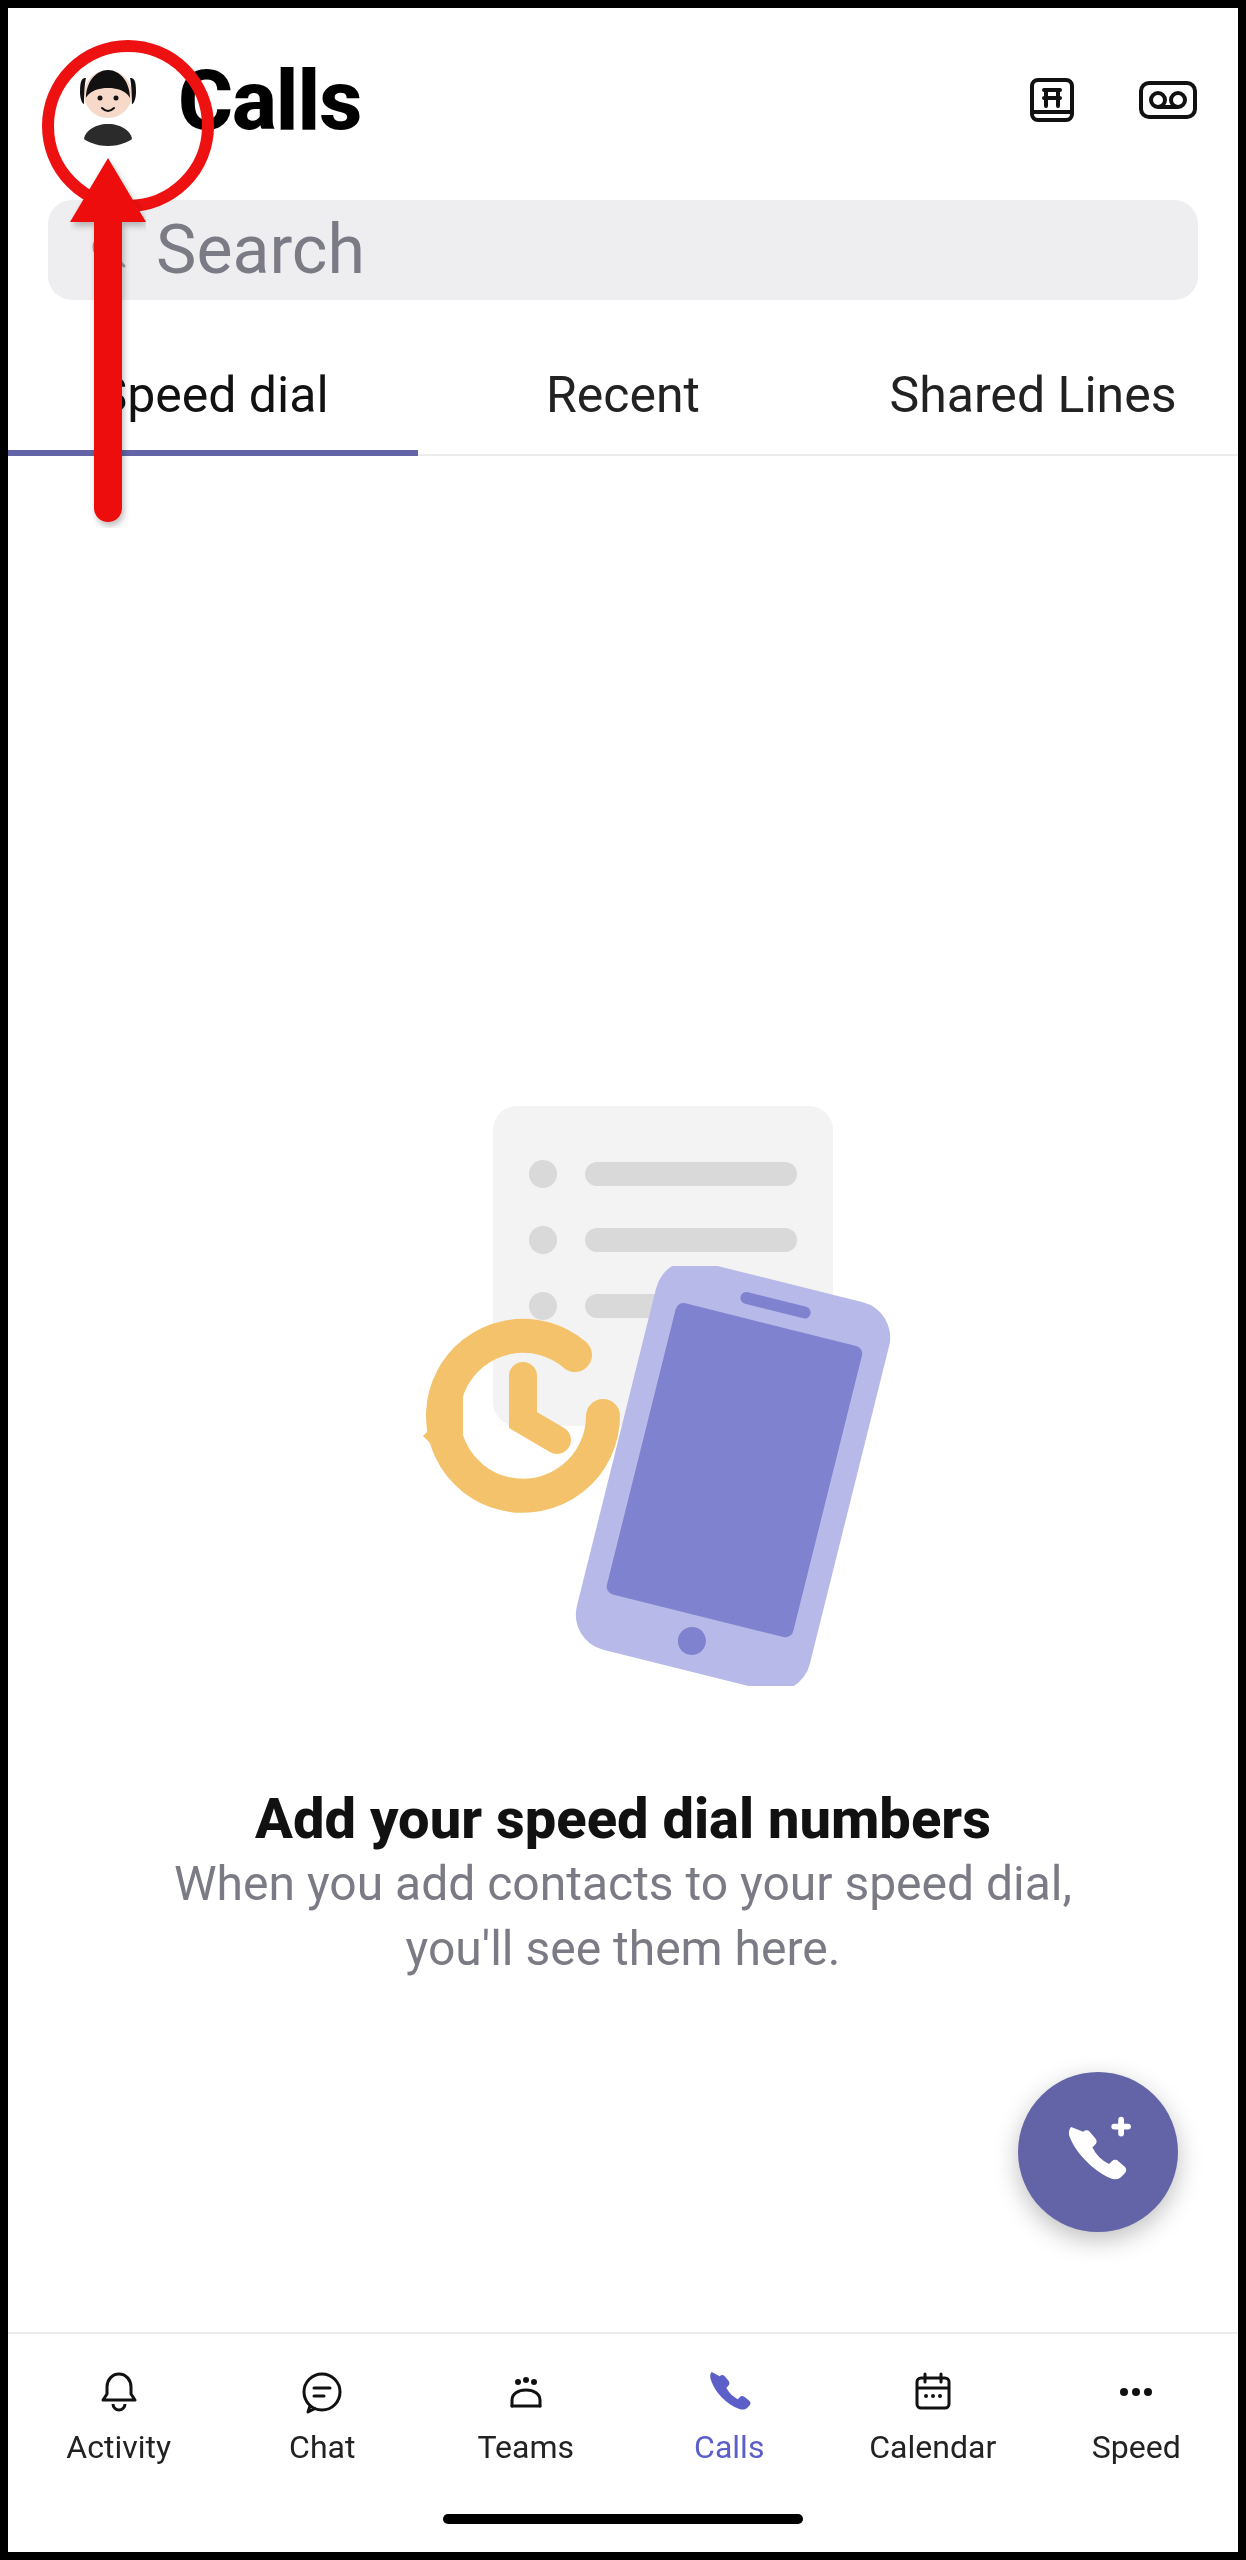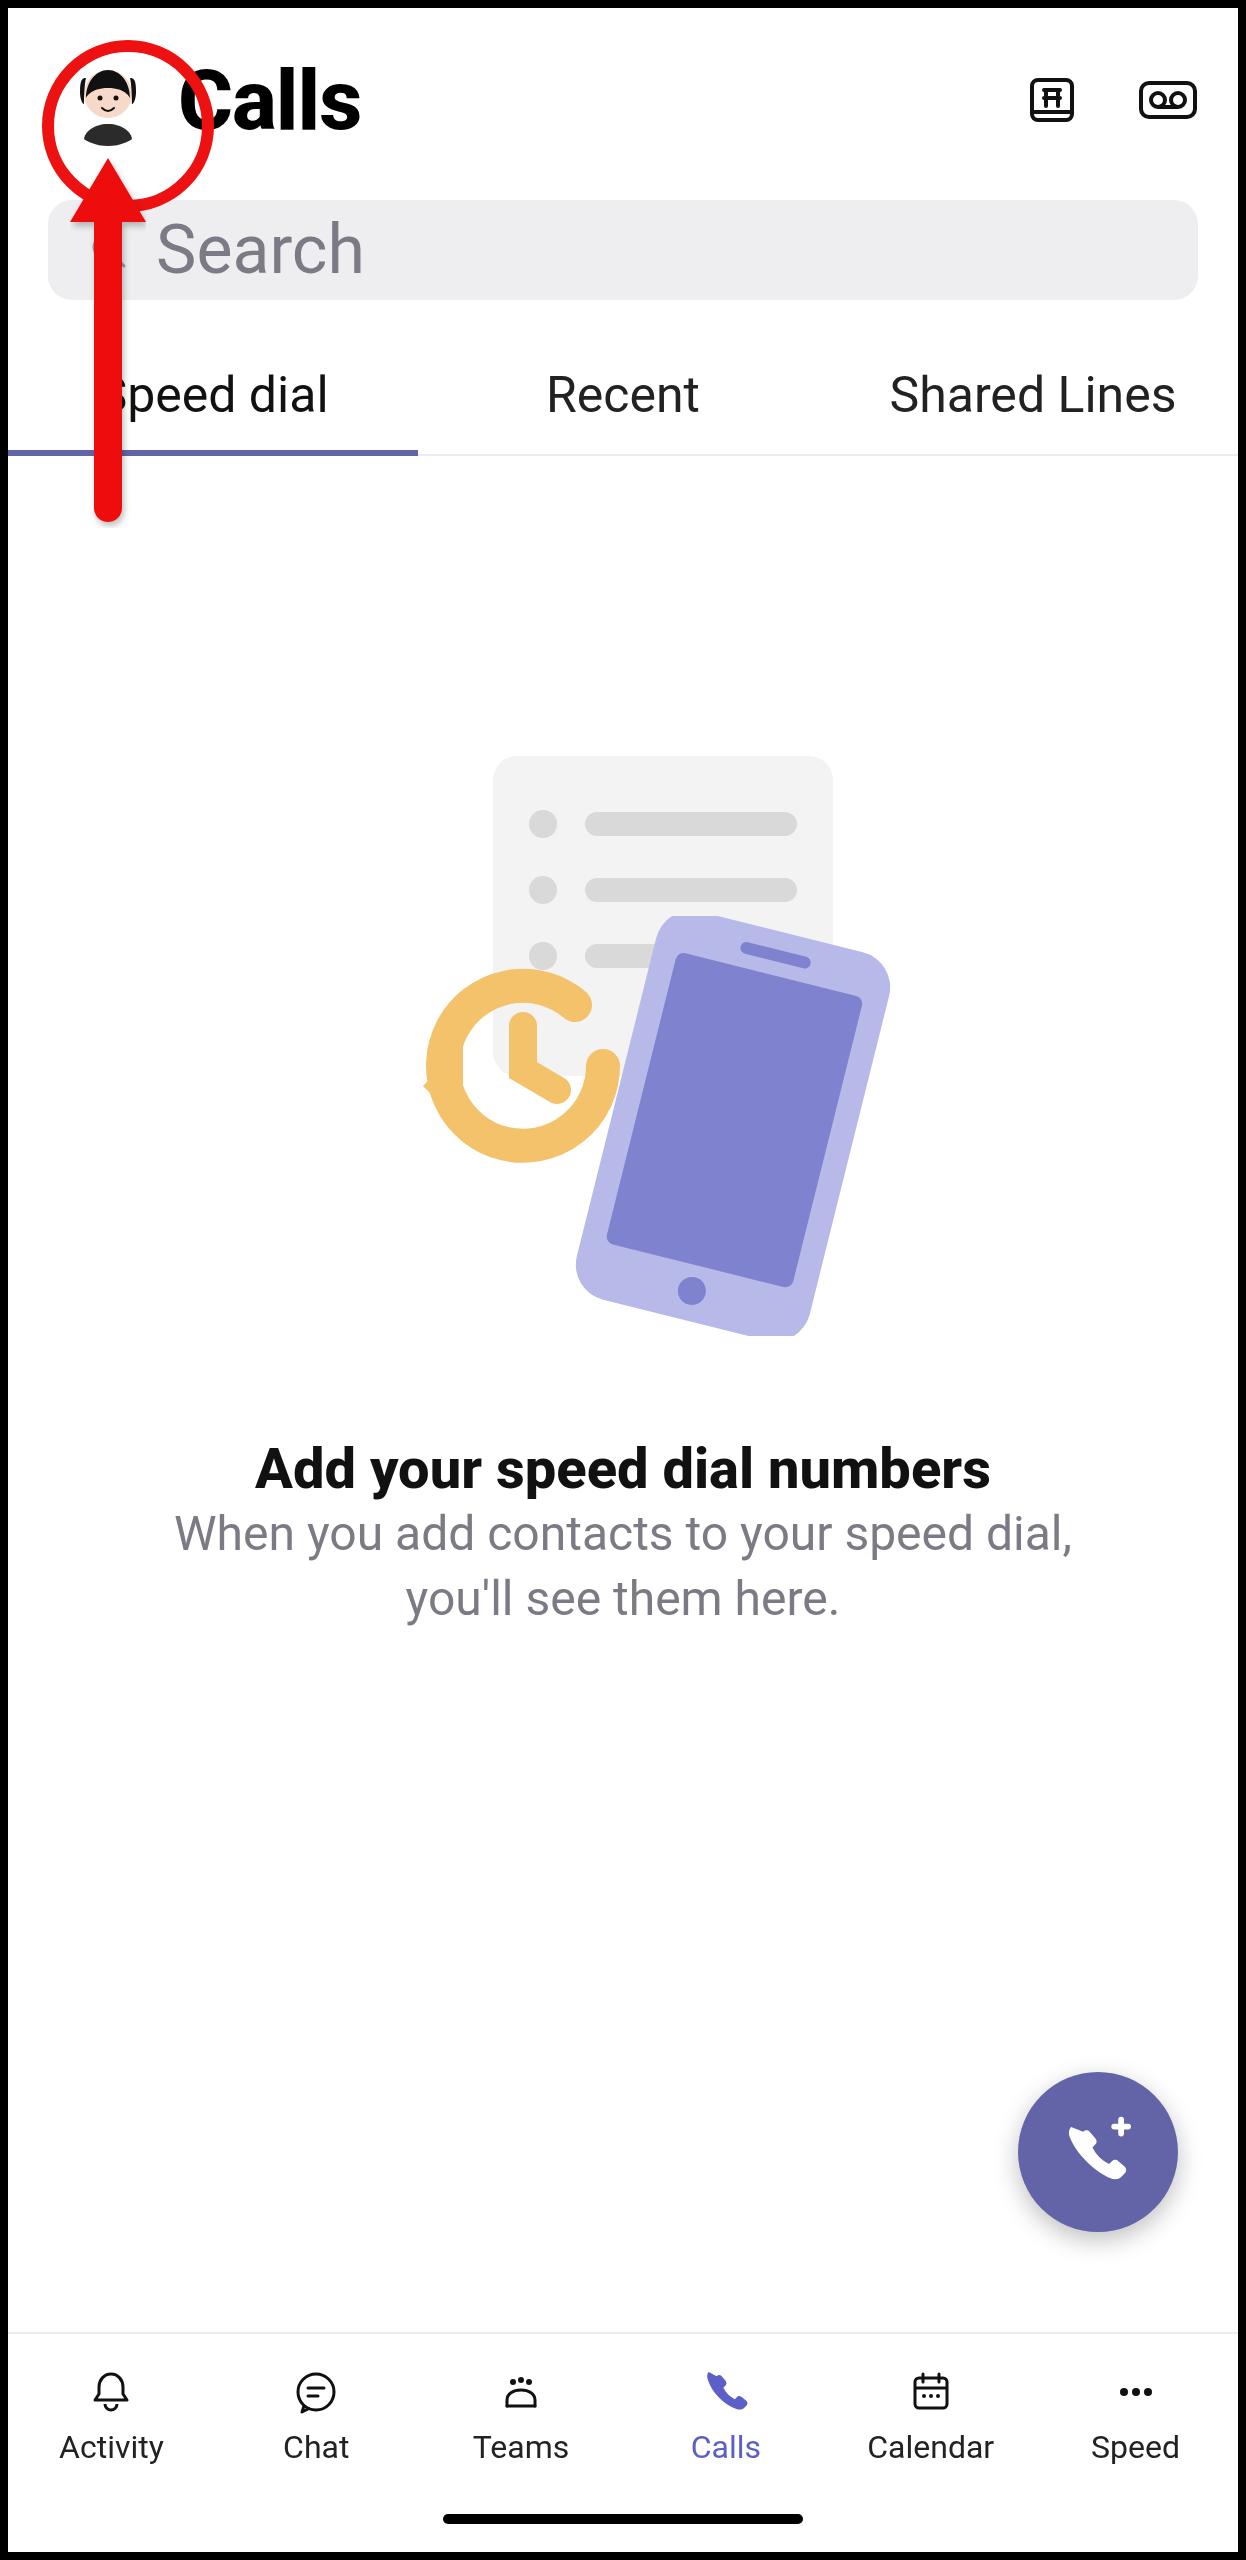--- a/index.html
+++ b/index.html
@@ -12,32 +12,32 @@
   .title{font-size:84px;font-weight:800;letter-spacing:-1px}
   .header-icons{margin-left:auto;display:flex;gap:56px;align-items:center}
   .hicon{width:60px;height:60px;display:flex;align-items:center;justify-content:center}
   .searchbar{margin:16px 40px 0 40px;background:#eeedef;border-radius:24px;height:100px;display:flex;align-items:center;padding:0 40px;box-sizing:border-box}
   .searchbar .sicon{width:40px;height:40px;margin-right:28px;opacity:.7;display:flex;align-items:center;justify-content:center}
   .searchbar .stext{font-size:68px;color:#7b7b85}
   .tabs{display:flex;border-bottom:2px solid #ececef;margin-top:40px}
   .tab{flex:1 1 0;text-align:center;font-size:50px;padding:26px 0 30px;color:#222;position:relative}
   .tab.active{color:#111}
   .tab.active::after{content:"";position:absolute;left:0;right:0;bottom:-2px;height:6px;background:#6264a7}
-  .content{flex:1 1 auto;display:flex;flex-direction:column;align-items:center;justify-content:flex-start;padding-top:300px}
+  .content{flex:1 1 auto;display:flex;flex-direction:column;align-items:center;justify-content:center;padding-top:300px}
   .illus{position:relative;width:600px;height:560px}
   .illus-card{position:absolute;left:170px;top:0;width:340px;height:320px;background:#f3f3f3;border-radius:24px;padding:54px 36px;box-sizing:border-box}
   .illus-card .row{display:flex;align-items:center;margin-bottom:38px}
   .illus-card .dot{width:28px;height:28px;border-radius:50%;background:#d9d9d9;margin-right:28px}
   .illus-card .line{flex:1;height:24px;background:#d9d9d9;border-radius:12px}
   .illus-clock{position:absolute;left:80px;top:190px;width:240px;height:240px}
   .illus-phone{position:absolute;left:250px;top:160px;width:320px;height:420px}
   .emptytitle{font-size:56px;font-weight:800;margin-top:120px;text-align:center;color:#111}
   .emptysub{font-size:48px;color:#7b7b85;text-align:center;line-height:1.35;max-width:980px}
   .fab{position:absolute;right:60px;bottom:320px;width:160px;height:160px;border-radius:50%;background:#6264a7;display:flex;align-items:center;justify-content:center;box-shadow:0 8px 24px rgba(0,0,0,.25)}
-  .tabbar{border-top:2px solid #ececef;display:flex;padding:30px 0 0 1px;height:220px;box-sizing:border-box}
+  .tabbar{border-top:2px solid #ececef;display:flex;padding:30px 0 0 9px;height:220px;box-sizing:border-box}
   .tabbar .bitem{flex:1;display:flex;flex-direction:column;align-items:center;gap:8px;color:#222}
   .tabbar .bitem.active{color:#5b5fc7}
   .tabbar .bicon{width:56px;height:56px;display:flex;align-items:center;justify-content:center}
   .tabbar .blabel{font-size:32px}
   .home-indicator{position:absolute;bottom:28px;left:50%;transform:translateX(-50%);width:360px;height:10px;border-radius:5px;background:#000}
   
   .arrow{position:absolute;left:62px;top:150px;width:76px;height:370px;pointer-events:none;z-index:6}
 </style>
 </head>
 <body>

